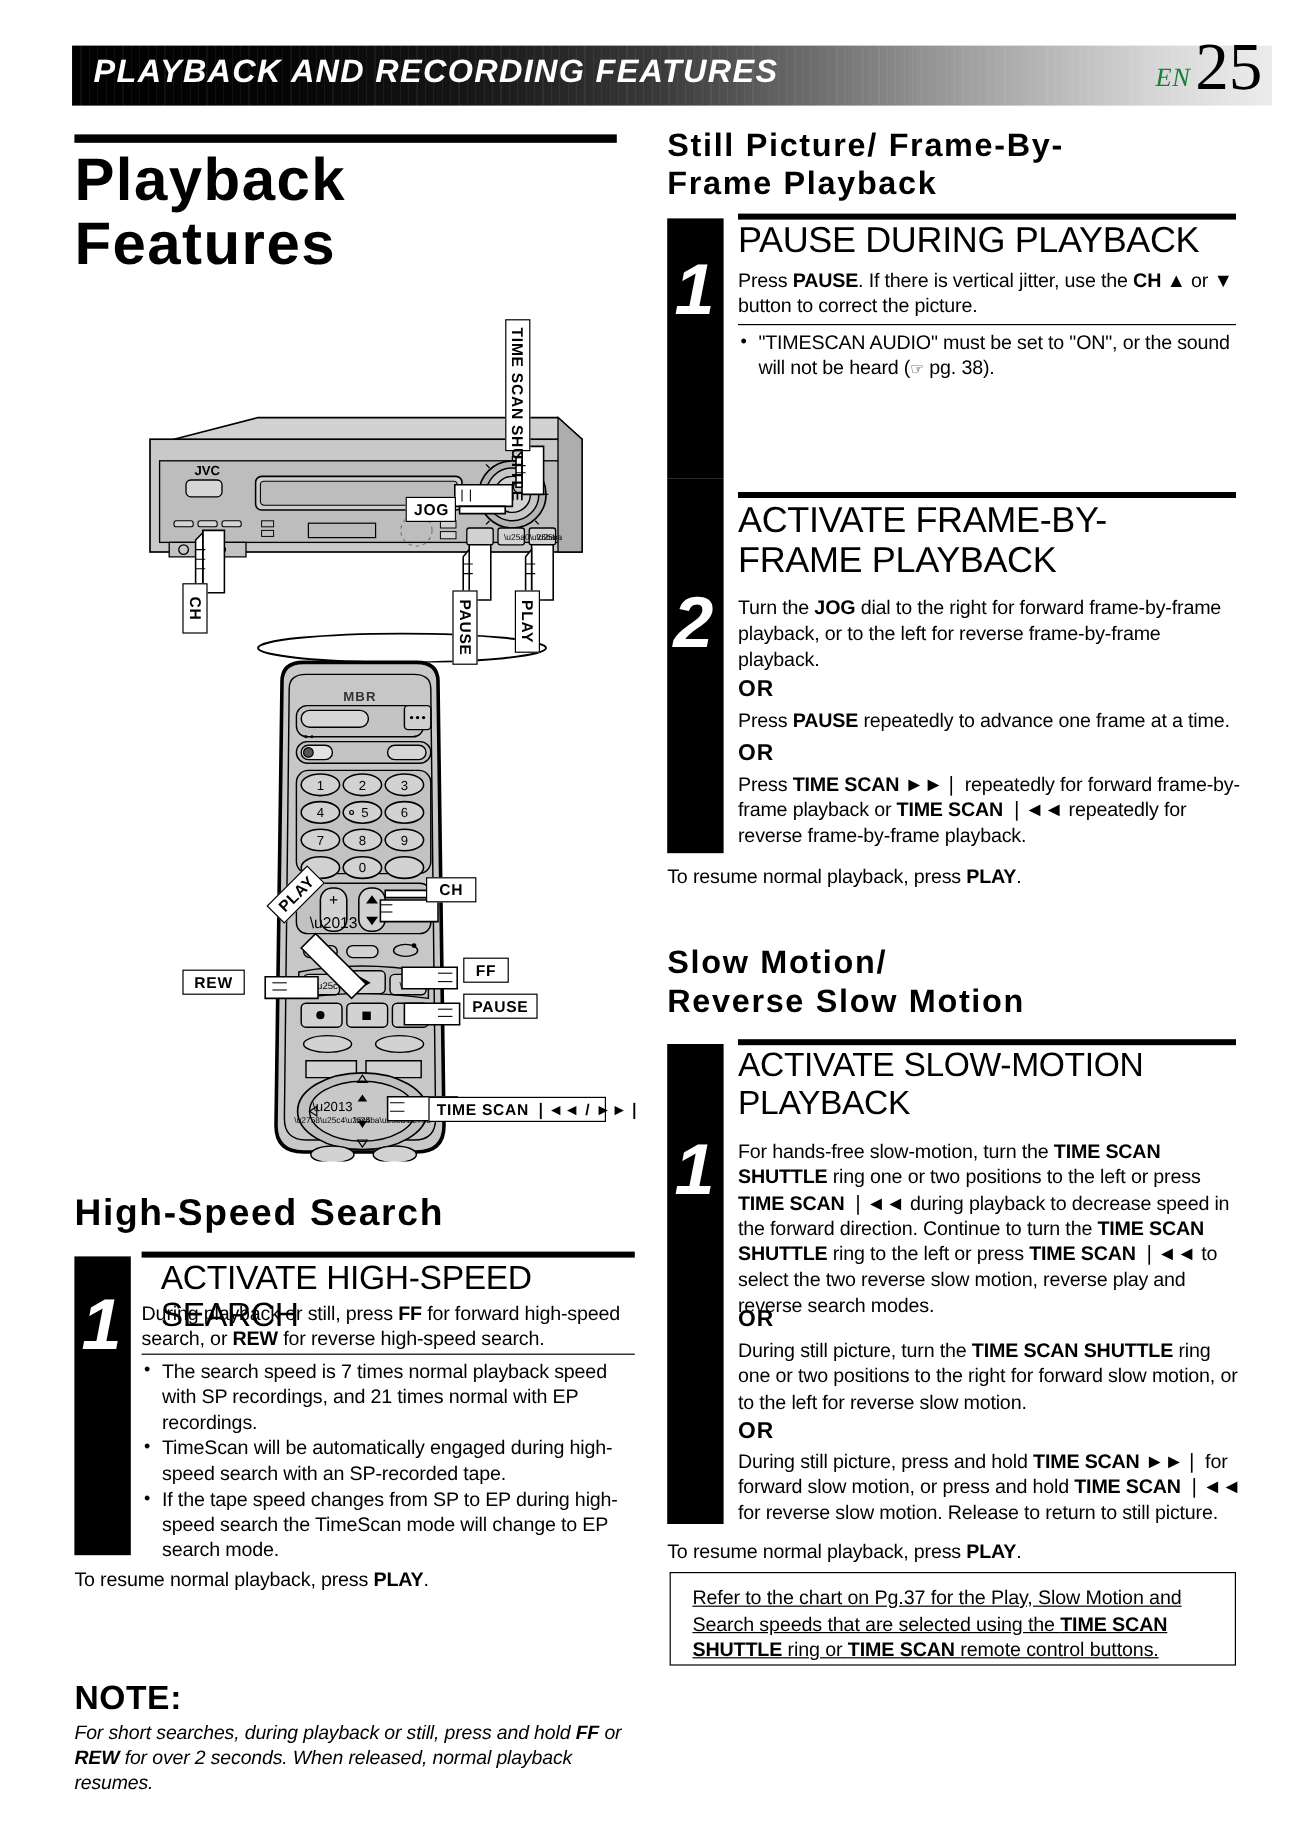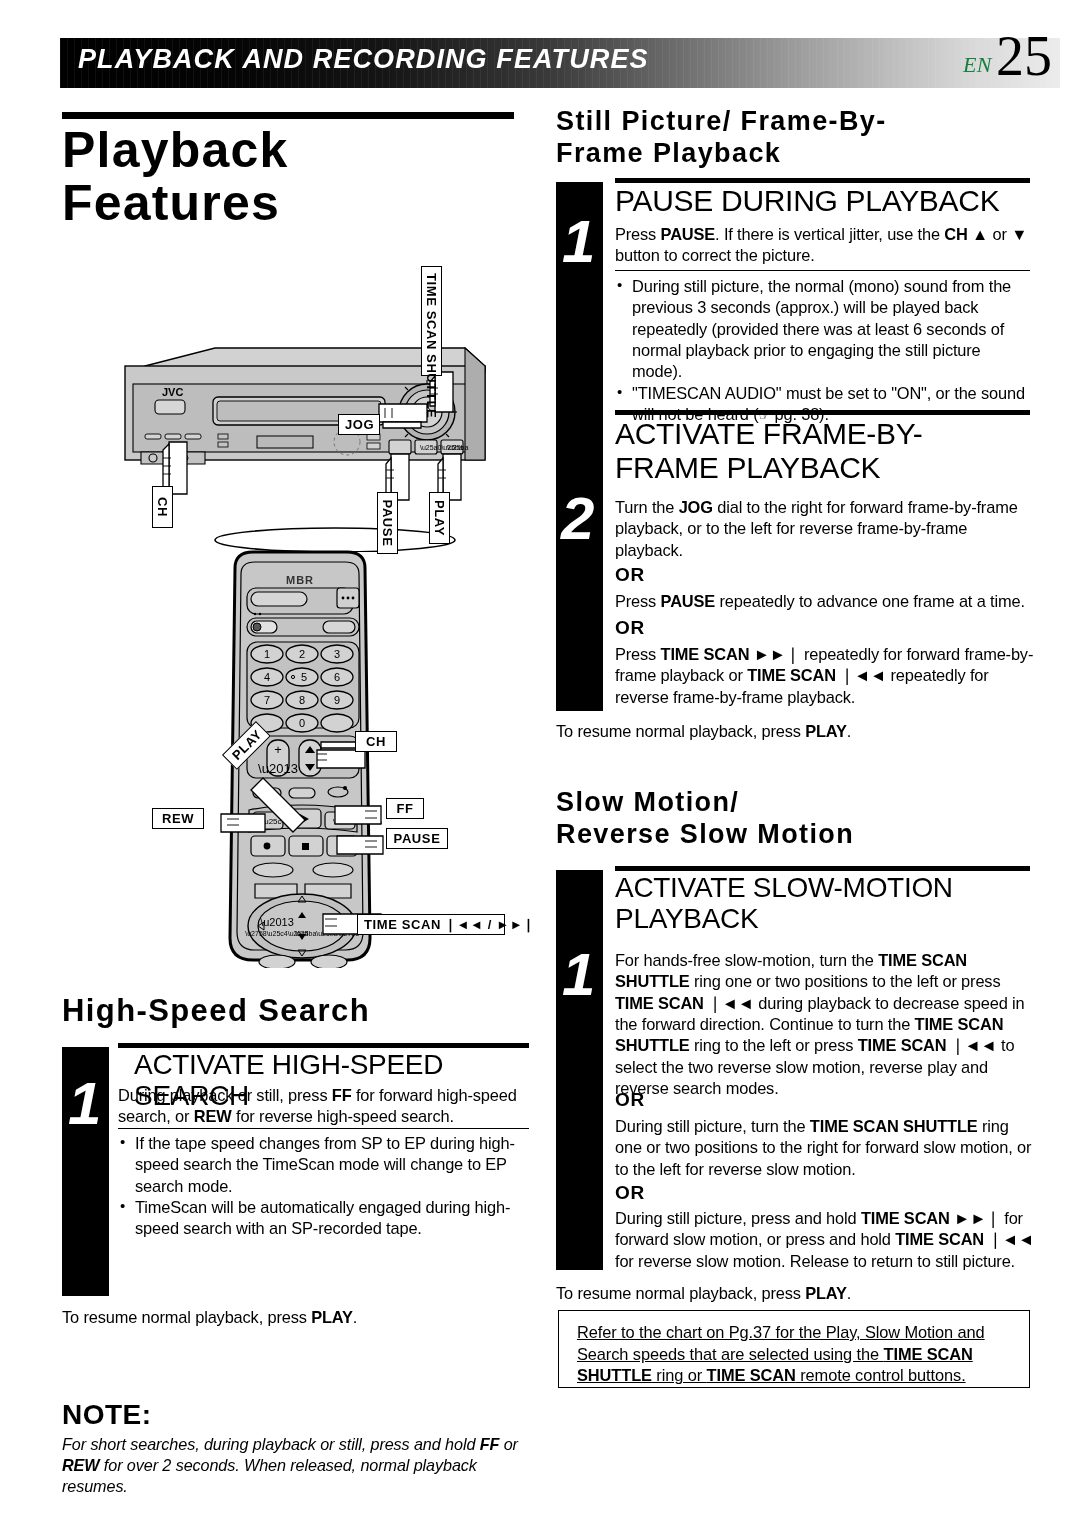--- a/index.html
+++ b/index.html
@@ -444,39 +444,39 @@
 </div>
 
 <div class="sec-title" style="left:62px; top:993px; width:470px; font-size:31px;">High-Speed Search</div>
 <div class="rule-thick" style="left:118px; top:1043px; width:411px; height:5px;"></div>
 <div class="step-bar" style="left:62px; top:1047px; height:249px;"></div>
 <div class="step-num" style="left:68px; top:1074px;">1</div>
 <div class="step-head" style="left:134px; top:1049px; width:420px;">ACTIVATE HIGH-SPEED SEARCH</div>
 <div class="body-text" style="left:118px; top:1085px; width:412px;">During playback or still, press <b>FF</b> for forward high-speed search, or <b>REW</b> for reverse high-speed search.</div>
 <div class="rule-hair" style="left:118px; top:1128px; width:411px;"></div>
 <ul class="bullets" style="left:118px; top:1133px; width:412px;">
+    <li>The search speed is 7 times normal playback speed with SP recordings, and 21 times normal with EP recordings.</li>
+    <li>TimeScan will be automatically engaged during high-speed search with an SP-recorded tape.</li>
     <li>If the tape speed changes from SP to EP during high-speed search the TimeScan mode will change to EP search mode.</li>
-    <li>TimeScan will be automatically engaged during high-speed search with an SP-recorded tape.</li>
   </ul>
 <div class="body-text" style="left:62px; top:1307px; width:470px;">To resume normal playback, press <b>PLAY</b>.</div>
 
 <div class="note-head" style="left:62px; top:1399px;">NOTE:</div>
 <div class="note-body" style="left:62px; top:1434px; width:464px;">For short searches, during playback or still, press and hold <b>FF</b> or <b>REW</b> for over 2 seconds. When released, normal playback resumes.</div>
 
 <div class="sec-title" style="left:556px; top:106px; width:480px;">Still Picture/ Frame-By-
 Frame Playback</div>
 <div class="rule-thick" style="left:615px; top:178px; width:415px; height:5px;"></div>
 
 <div class="step-bar" style="left:556px; top:182px; height:217px;"></div>
 <div class="step-num" style="left:562px; top:212px;">1</div>
 <div class="step-head" style="left:615px; top:184px; width:420px; font-size:30px;">PAUSE DURING PLAYBACK</div>
 <div class="body-text" style="left:615px; top:224px; width:418px;">Press <b>PAUSE</b>. If there is vertical jitter, use the <b>CH</b> ▲ or ▼ button to correct the picture.</div>
 <div class="rule-hair" style="left:615px; top:270px; width:415px;"></div>
 <ul class="bullets" style="left:615px; top:276px; width:418px;">
-    <li>During still picture, the normal (mono) sound from the previous 3 seconds (approx.) will be played back repeatedly (provided there was at least 6 seconds of normal playback prior to engaging the still picture mode).</li>
     <li>"TIMESCAN AUDIO" must be set to "ON", or the sound will not be heard (<span class="hand-glyph">☞</span> pg. 38).</li>
   </ul>
 
 <div class="rule-thick" style="left:615px; top:410px; width:415px; height:5px;"></div>
 <div class="step-bar" style="left:556px; top:399px; height:312px;"></div>
 <div class="step-num" style="left:561px; top:489px;">2</div>
 <div class="step-head" style="left:615px; top:417px; width:420px; font-size:30px;">ACTIVATE FRAME-BY-
 FRAME PLAYBACK</div>
 <div class="body-text" style="left:615px; top:497px; width:418px;">Turn the <b>JOG</b> dial to the right for forward frame-by-frame playback, or to the left for reverse frame-by-frame playback.</div>
 <div class="or-text" style="left:615px; top:564px;">OR</div>

